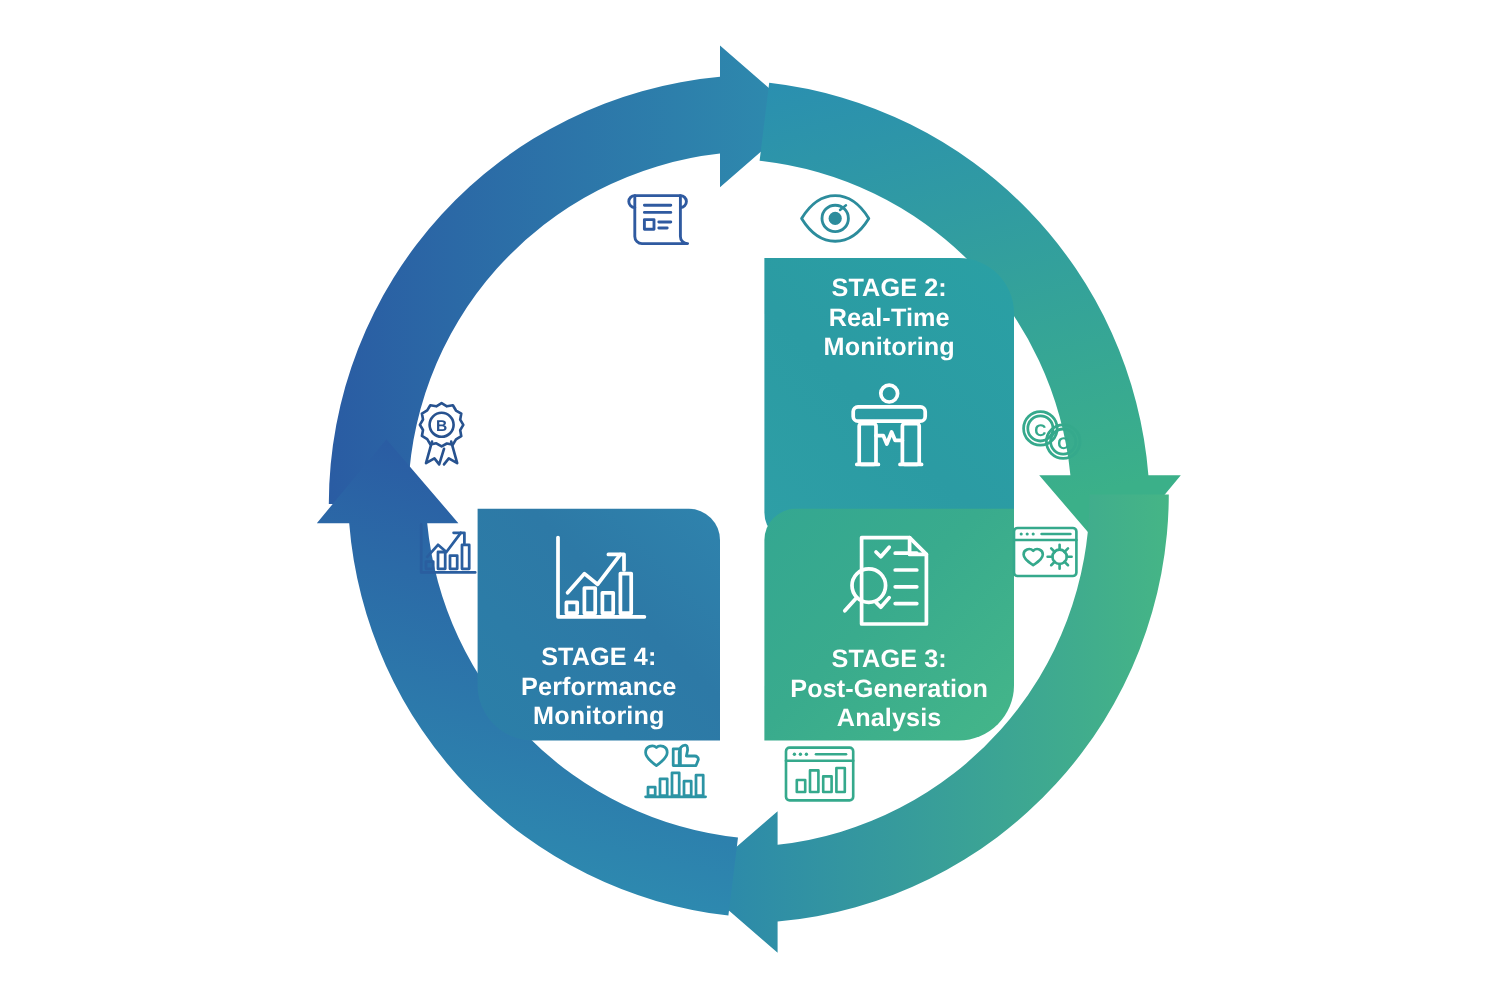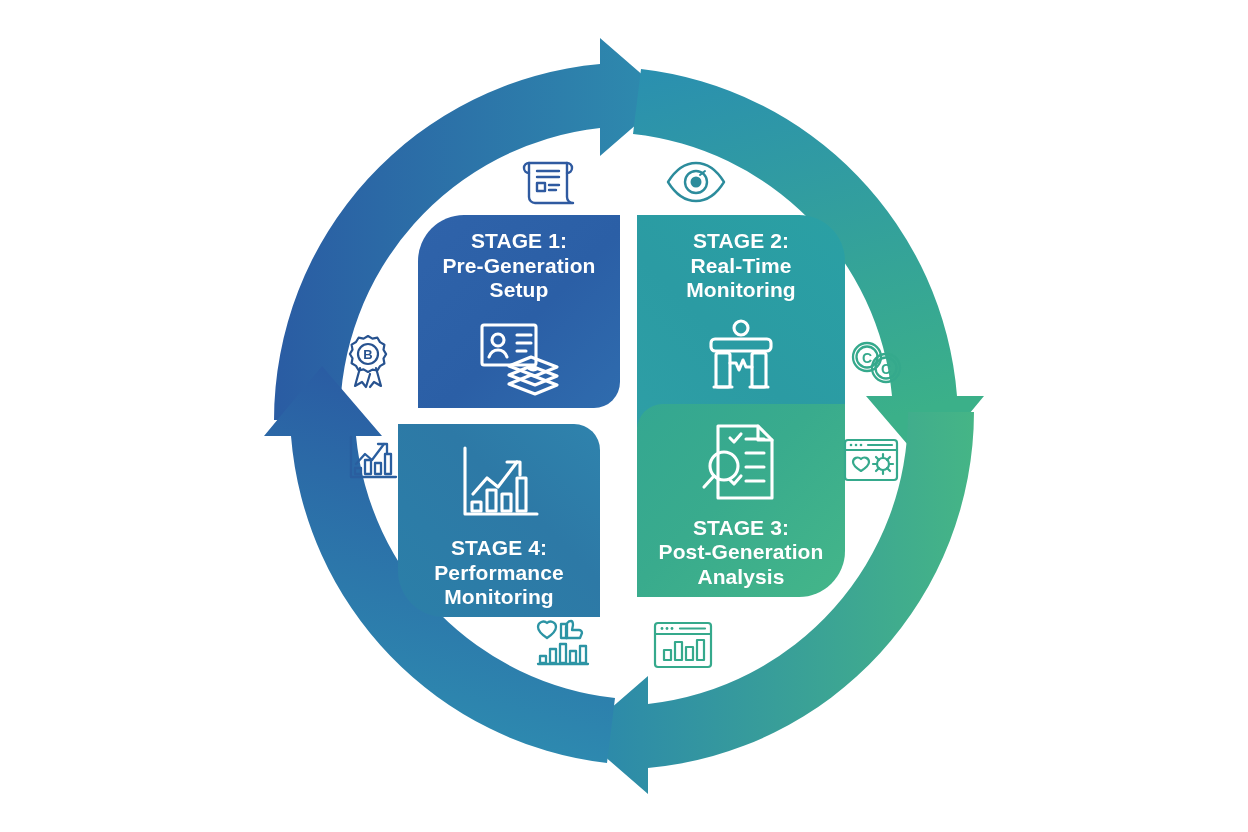--- a/index.html
+++ b/index.html
@@ -43,23 +43,23 @@
   
   #q1{left:418px;top:215px;width:202px;height:193px;
       background:linear-gradient(135deg,#2f63aa 0%,#2b5fa6 55%,#2f6cae 100%);
       border-radius:46px 0 0 0;}
   #q2{left:637px;top:215px;width:208px;height:238px;
       background:linear-gradient(225deg,#2aa0a4 0%,#2b9ba3 55%,#2e9fa6 100%);
       border-radius:0 46px 0 0;}
   #q4{left:398px;top:424px;width:202px;height:193px;
       background:linear-gradient(45deg,#2b7fa8 0%,#2d79a6 60%,#2f83ad 100%);
       border-radius:0 0 0 46px;}
-  #q3{left:637px;top:404px;width:208px;height:193px;
+  #q3{left:637px;top:424px;width:208px;height:193px;
       background:linear-gradient(315deg,#44b689 0%,#39ab8d 55%,#34a791 100%);
-      border-radius:0 0 46px 0;justify-content:center;}
+      border-radius:0 0 46px 0;}
 
   
   #q1{border-bottom-right-radius:26px;}
   #q2{border-bottom-left-radius:26px;}
   #q4{border-top-right-radius:26px;}
   #q3{border-top-left-radius:26px;}
 
   
   .sat{position:absolute;display:flex;align-items:center;justify-content:center;}
   #sat-scroll{left:519px;top:155px;width:58px;height:52px;}
@@ -140,37 +140,20 @@
         A 358,358 0 0 1 291,436
         L 264,436
         L 322,366
         L 382,436
         L 356,436
         A 292,292 0 0 0 615,698
         Z"></path>
     </g>
   </svg>
 
-  <div class="quad icon-bottom" id="q1">
-    <div class="title">STAGE 1:
-Pre-Generation
-Setup</div>
-    <div class="qicon">
-      <svg width="92" height="84" viewBox="0 0 92 84" fill="none" stroke="#ffffff" stroke-width="3.1" stroke-linecap="round" stroke-linejoin="round">
-        <rect x="9" y="6" width="54" height="40" rx="2"></rect>
-        <circle cx="25" cy="21" r="6"></circle>
-        <path d="M16 38c1.8-5 5-7 9-7s7.2 2 9 7"></path>
-        <path d="M44 16h14M44 24h14M44 32h9"></path>
-        <path d="M36 47l22-9 26 10-22 9z"></path>
-        <path d="M36 56l22-9 26 10-22 9z"></path>
-        <path d="M36 65l22-9 26 10-22 9z"></path>
-        <path d="M56 49.5c2.5-1.5 6-1.5 8.5 0 -2.5 1.6-6 1.6-8.5 0z"></path>
-      </svg>
-    </div>
-  </div>
 
   <div class="quad icon-bottom" id="q2">
     <div class="title">STAGE 2:
 Real-Time
 Monitoring</div>
     <div class="qicon">
       <svg width="78" height="76" viewBox="0 0 78 76" fill="none" stroke="#ffffff" stroke-width="3.1" stroke-linecap="round" stroke-linejoin="round">
         <circle cx="39" cy="9" r="7"></circle>
         <rect x="9" y="20" width="60" height="12" rx="4"></rect>
         <rect x="14" y="34" width="14" height="34" rx="2"></rect>

